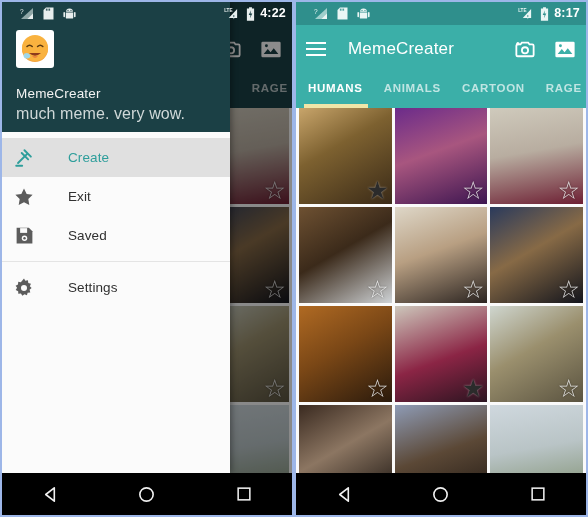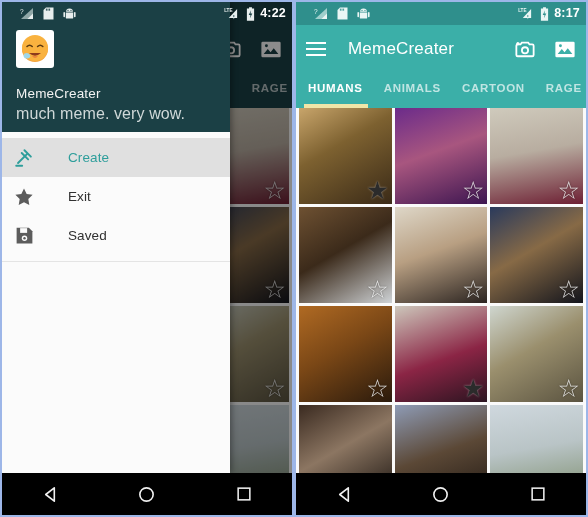--- a/index.html
+++ b/index.html
@@ -307,20 +307,29 @@
               <rect x="7" y="3.6" width="8" height="5.4" fill="#fbfbfb"></rect>
               <circle cx="12" cy="15.2" r="3.1" fill="#fbfbfb"></circle>
               <circle cx="12" cy="15.2" r="1.4" fill="#5c5c5c"></circle>
             </svg>
           </span>
           <span class="d-label">Saved</span>
         </div>
 
         <div class="d-divider"></div>
 
+        <div class="d-item">
+          <span class="d-ico">
+            <svg width="22" height="22" viewBox="0 0 24 24">
+              <path d="M12 1.6l1.4 2.55 2.85-.6.45 2.88 2.85.9-1.2 2.65 1.95 2.15-2.2 1.9.75 2.8-2.9.35-.75 2.8-2.65-1.2-2.35 1.75-1.55-2.47-2.9.25-.1-2.9-2.7-1.1 1.5-2.5-1.6-2.4 2.6-1.3.25-2.9 2.85.5z" fill="#5c5c5c"></path>
+              <circle cx="12" cy="12" r="3.3" fill="#fbfbfb"></circle>
+            </svg>
+          </span>
+          <span class="d-label">Settings</span>
+        </div>
 
 
       </div>
     </div>
 
     <div class="statusbar">
       <div class="sb-left">
         <svg class="sb-ico" width="14" height="13" viewBox="0 0 14 13">
           <path d="M13 1v11H1z" fill="#8fa7a7"></path>
           <path d="M13 12H7.4L13 6.4z" fill="#e8eeee"></path>

